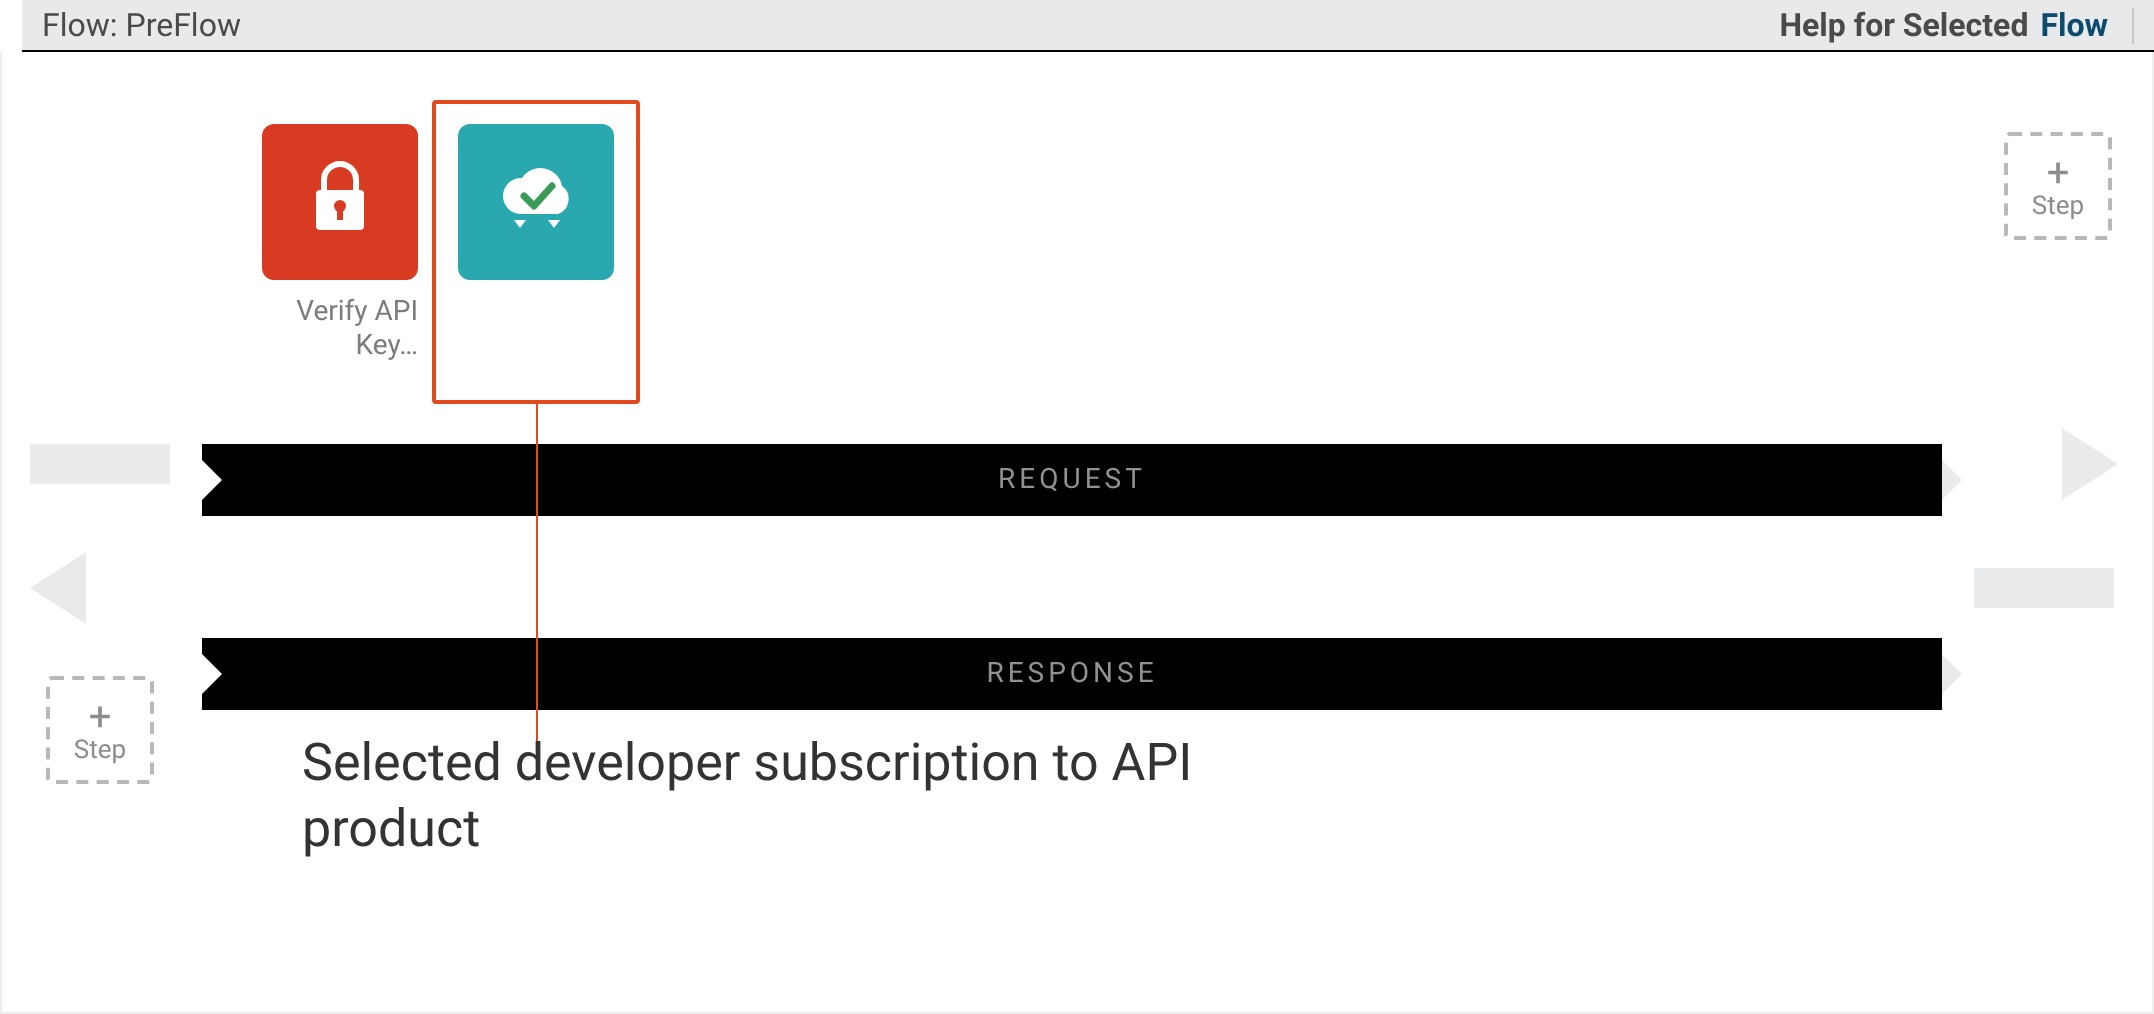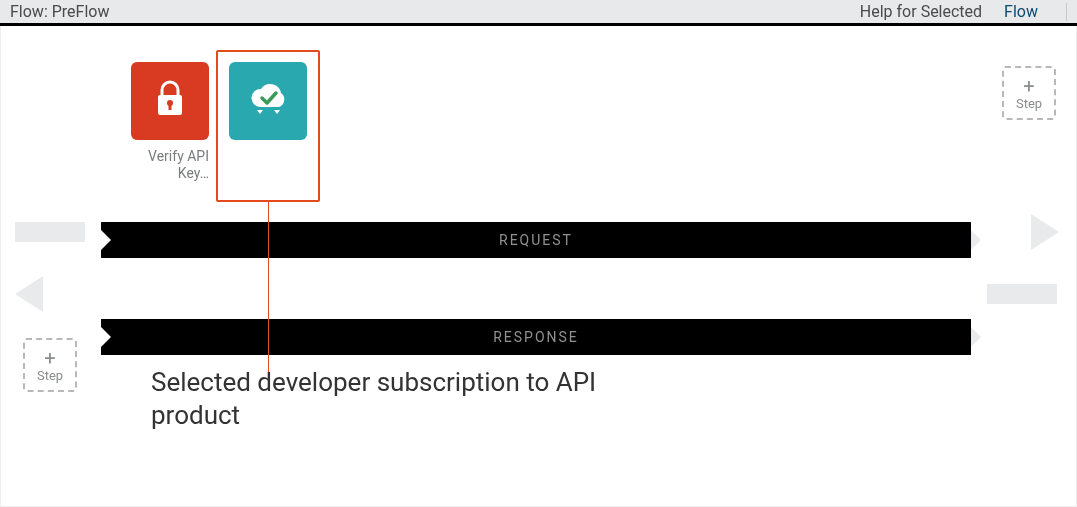--- a/index.html
+++ b/index.html
@@ -7,29 +7,30 @@
       font-family: -apple-system, BlinkMacSystemFont, "Segoe UI", Roboto, Helvetica, Arial, sans-serif;
       width: 1077px;
       height: 507px;
       background: #fff;
       position: relative;
       overflow: hidden;
     }
     .header {
       height: 26px;
       background: #e7e9eb;
-      border-bottom: 3px solid #000000;
+      border-bottom: 1px solid #000000;
       display: flex;
       align-items: center;
       justify-content: space-between;
       padding: 0 10px;
       font-size: 16px;
       color: #4a4a4a;
-    }
-    .header-right { display: flex; align-items: center; gap: 22px; }
+      margin-left: 11px;
+    }
+    .header-right { display: flex; align-items: center; gap: 6px; font-weight: bold; }
     .flow-link { color: #0c4a6e; cursor: pointer; }
     .divider { width:1px; height:18px; background:#c6c8ca; margin-left:6px; }
     .canvas {
       position: relative;
       padding: 0;
       height: calc(100% - 26px);
       border: 1px solid #eee;
       border-top: none;
     }
     

